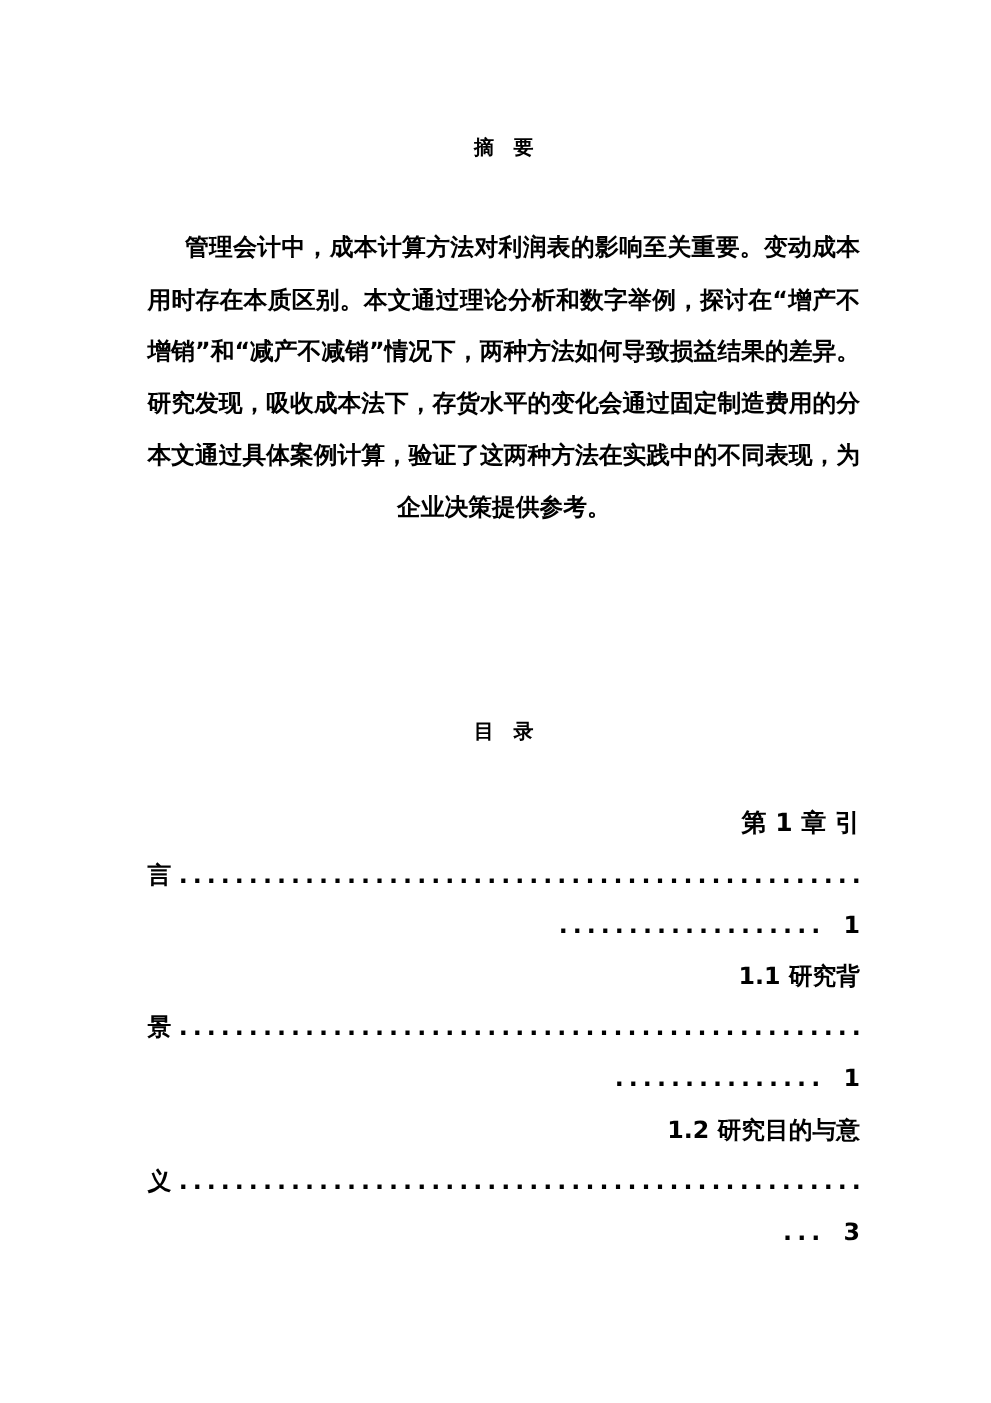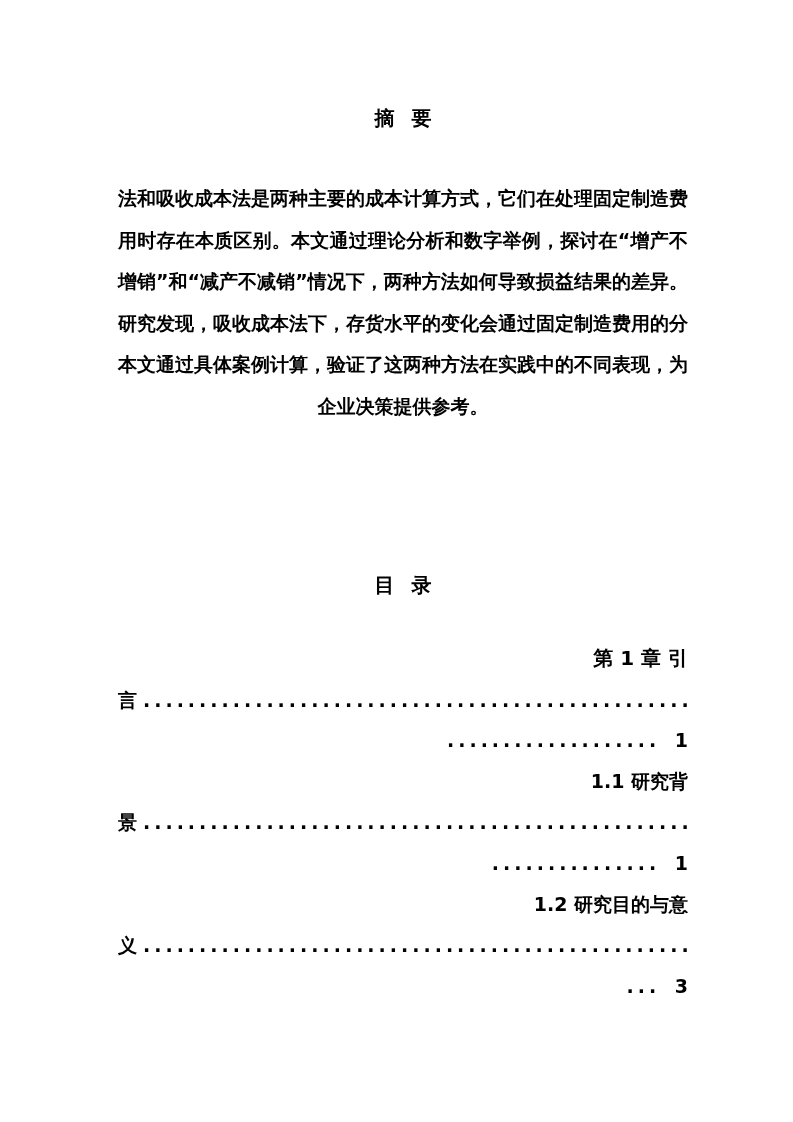--- a/index.html
+++ b/index.html
@@ -15,21 +15,21 @@
     overflow: hidden;
     font-family: "DejaVu Sans", "Liberation Sans", sans-serif;
     color: #000000;
     font-weight: 700;
   }
   .doc-title {
     position: absolute;
     left: 118px;
     width: 570px;
     text-align: center;
-    font-size: 20px;
+    font-size: 16px;
     line-height: 42px;
     word-spacing: 10px;
   }
   .abstract-title { top: 97px; }
   .toc-title { top: 564px; }
 
   .abstract {
     position: absolute;
     top: 178px;
     left: 118px;
@@ -83,21 +83,21 @@
   .row-s12-p    { top: 966px; }
 </style>
 </head>
 <body>
 
 <div class="page">
 
   <div class="doc-title abstract-title">摘 要</div>
 
   <div class="abstract">
-    <div class="line">法和吸收成本法是两种主要的成本计算方式，它们在处理固定制造费</div>
+    <div class="line first">管理会计中，成本计算方法对利润表的影响至关重要。变动成本</div>
     <div class="line">用时存在本质区别。本文通过理论分析和数字举例，探讨在“增产不</div>
     <div class="line">增销”和“减产不减销”情况下，两种方法如何导致损益结果的差异。</div>
     <div class="line">研究发现，吸收成本法下，存货水平的变化会通过固定制造费用的分</div>
     <div class="line">本文通过具体案例计算，验证了这两种方法在实践中的不同表现，为</div>
     <div class="line last">企业决策提供参考。</div>
   </div>
 
   <div class="doc-title toc-title">目 录</div>
 
   <div class="toc-row center row-ch1">

